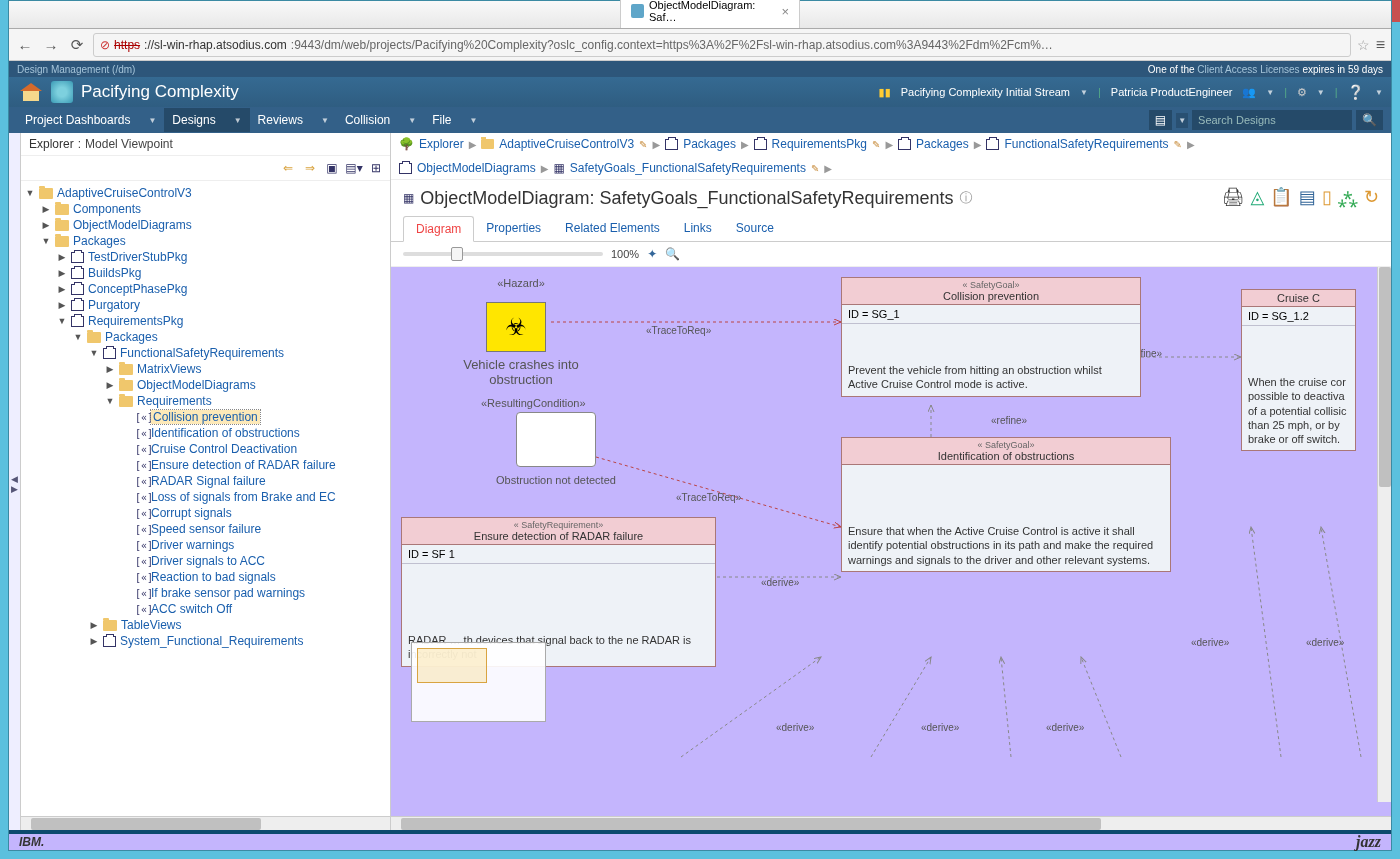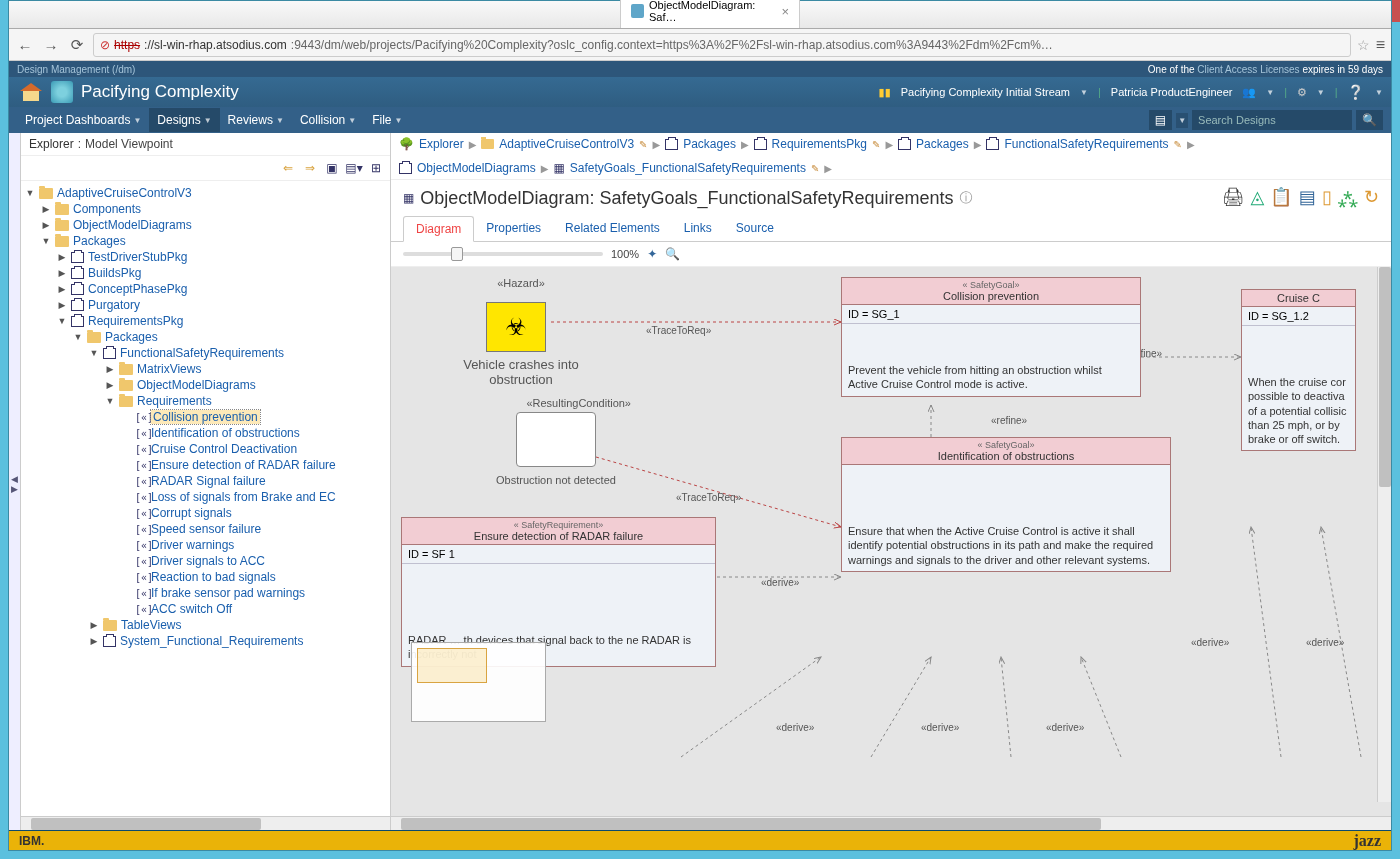--- a/index.html
+++ b/index.html
@@ -40,21 +40,21 @@
 .house-roof { width: 0; height: 0; border-left: 11px solid transparent; border-right: 11px solid transparent; border-bottom: 8px solid #d66a2b; position: absolute; top: 0; }
 .house-body { width: 16px; height: 10px; background: #f5d88c; position: absolute; bottom: 0; left: 3px; }
 .app-logo { width: 22px; height: 22px; background: radial-gradient(circle, #7dd0de 30%, #3a9ab5); border-radius: 3px; margin-right: 8px; }
 .app-title { font-size: 17px; font-weight: normal; flex: 1; }
 .header-right { display: flex; align-items: center; gap: 10px; font-size: 11px; }
 .gear { color: #ccc; }
 .help { color: #ccc; font-size: 14px; }
 
 
 .menu-bar { height: 26px; background: #336088; display: flex; align-items: center; padding: 0 8px; color: #fff; font-size: 12px; }
-.menu-item { padding: 5px 8px; cursor: pointer; display: flex; align-items: center; gap: 3px; }
+.menu-item { padding: 5px 8px; cursor: pointer; display: flex; align-items: center; gap: 18px; }
 .menu-item.active { background: #254a69; }
 .menu-caret { font-size: 8px; opacity: 0.7; }
 .menu-right { margin-left: auto; display: flex; align-items: center; gap: 4px; }
 .search-box { background: #254a69; border: none; color: #fff; padding: 3px 6px; width: 160px; height: 20px; font-size: 11px; }
 .search-box::placeholder { color: #9bb; }
 .search-mag { color: #9bb; background: #254a69; padding: 3px 6px; height: 20px; display: flex; align-items: center;}
 
 
 .main { flex: 1; display: flex; overflow: hidden; background: #fff; }
 .sidebar-toggle { width: 12px; background: #eef; border-right: 1px solid #ccc; writing-mode: vertical-rl; font-size: 9px; color: #557; cursor: pointer; display: flex; align-items: center; justify-content: center; padding-top: 4px;}
@@ -95,51 +95,51 @@
 
 .content-tabs { display: flex; gap: 0; padding: 0 12px; border-bottom: 1px solid #ccc; font-size: 12px; }
 .ctab { padding: 5px 12px; color: #1a5fad; cursor: pointer; }
 .ctab.active { border: 1px solid #ccc; border-bottom: 1px solid #fff; border-radius: 3px 3px 0 0; color: #ef4444; margin-bottom: -1px; }
 
 .zoom-bar { padding: 5px 12px; display: flex; align-items: center; gap: 8px; }
 .slider { width: 200px; height: 4px; background: #ddd; border-radius: 2px; position: relative; }
 .slider-thumb { position: absolute; left: 48px; top: -5px; width: 12px; height: 14px; background: #f5f5f5; border: 1px solid #999; border-radius: 2px; }
 .zoom-text { font-size: 11px; color: #444; }
 
-.canvas-wrap { flex: 1; overflow: auto; background: #e5e5e5; position: relative; border-top: 1px solid #eee; padding: 10px; }
+.canvas-wrap { flex: 1; overflow: auto; background: #c4b5fd; position: relative; border-top: 1px solid #eee; padding: 10px; }
 .diagram-canvas { position: relative; width: 1000px; height: 500px; }
 
 
 .hazard-icon { position: absolute; left: 85px; top: 25px; width: 60px; height: 50px; background: #ffe600; border: 1px solid #777; display: flex; align-items: center; justify-content: center; font-size: 24px; }
 .hazard-label { position: absolute; left: 50px; top: 0; width: 140px; text-align: center; font-size: 11px; color: #555; }
 .hazard-text { position: absolute; left: 30px; top: 80px; width: 180px; text-align: center; font-size: 13px; color: #555; }
 
 .resulting-cond { position: absolute; left: 115px; top: 135px; width: 80px; height: 55px; border: 1px solid #888; background: #fff; border-radius: 4px; }
-.resulting-label { position: absolute; left: 80px; top: 120px; width: 150px; text-align: right; font-size: 11px; color: #555; }
+.resulting-label { position: absolute; left: 80px; top: 120px; width: 150px; text-align: left; font-size: 11px; color: #555; }
 .resulting-text { position: absolute; left: 85px; top: 197px; width: 140px; text-align: center; font-size: 11px; color: #555; }
 
 .uml-box { position: absolute; border: 1px solid #a77; background: #eef2f7; font-size: 11px; }
 .uml-head { background: #f2cdd3; border-bottom: 1px solid #a77; text-align: center; padding: 2px 4px; }
 .uml-stereo { font-size: 9px; color: #666; }
 .uml-name { color: #333; }
 .uml-id { padding: 3px 6px; border-bottom: 1px solid #c0c0d0; background: #eef2f7; }
 .uml-desc { padding: 4px 6px; color: #333; font-size: 11px; line-height: 1.3; }
 
 .arrow-label { position: absolute; font-size: 10px; color: #555; }
 
 .minimap { position: absolute; left: 10px; top: 365px; width: 135px; height: 80px; border: 1px solid #aaa; background: rgba(255,255,255,0.9); }
 .minimap-viewport { position: absolute; left: 5px; top: 5px; width: 70px; height: 35px; border: 1px solid #d9a441; background: rgba(249,225,166,0.5); }
 
 .vscroll { position: absolute; right: 0; top: 0; bottom: 14px; width: 14px; background: #eee; border-left: 1px solid #ccc; }
 .vscroll-thumb { position: absolute; top: 0; width: 12px; left: 1px; height: 220px; background: #c0c0c0; border-radius: 2px; }
 .content-hscroll { height: 14px; background: #eee; border-top: 1px solid #ccc; position: relative; }
 .content-hscroll-thumb { position: absolute; left: 10px; width: 700px; height: 12px; top: 1px; background: #c0c0c0; border-radius: 2px; }
 
 
-.footer { height: 20px; background: #eab308; border-top: 1px solid #0c4a6e; display: flex; align-items: center; padding: 0 10px; font-size: 12px; font-weight: bold; color: #333; }
+.footer { height: 20px; background: #c4b5fd; border-top: 4px solid #0c4a6e; display: flex; align-items: center; padding: 0 10px; font-size: 12px; font-weight: bold; font-style: italic; color: #333; }
 .footer-right { margin-left: auto; font-family: cursive; font-size: 16px; }
 
 svg.connections { position: absolute; top: 0; left: 0; pointer-events: none; }
 </style>
 </head>
 <body>
 
 <div class="window-controls">
   <div class="win-btn win-user">▾</div>
   <div class="win-btn win-min">—</div>

